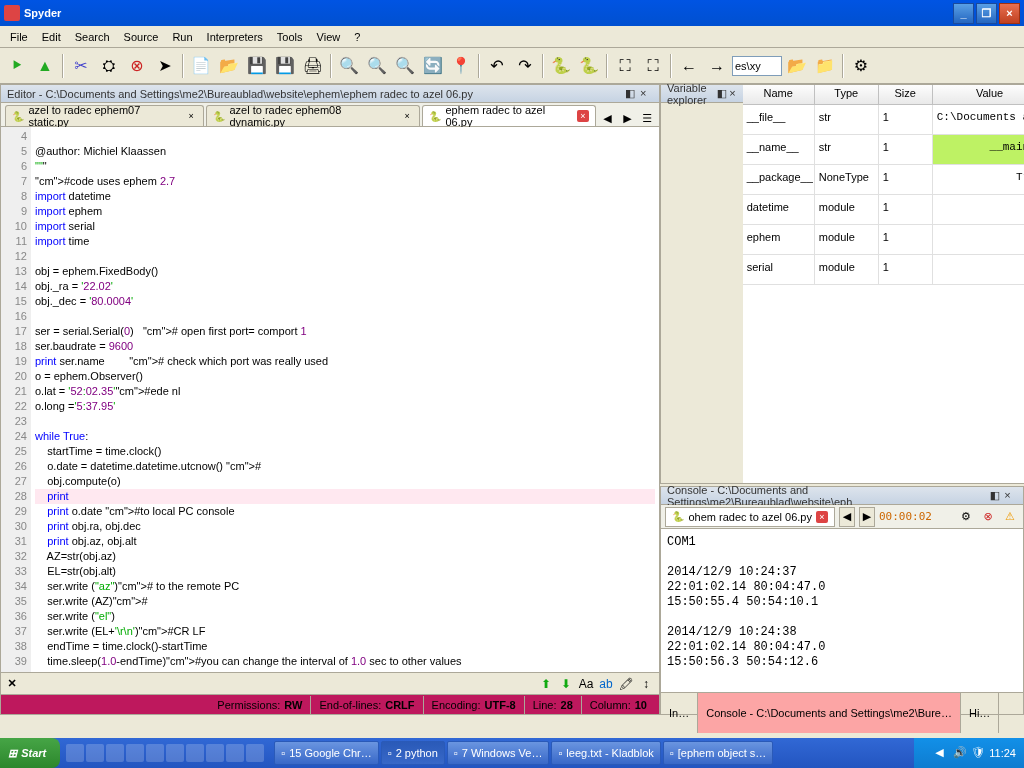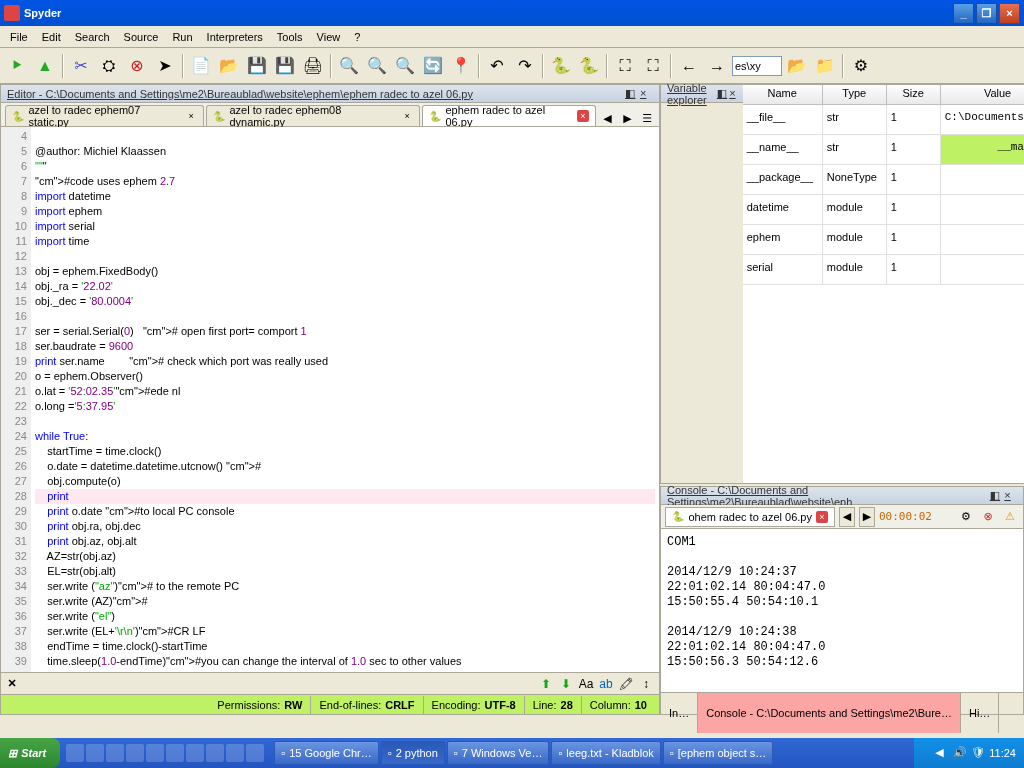--- a/index.html
+++ b/index.html
@@ -11,21 +11,21 @@
 .titlebar-btn.close { background: linear-gradient(#e87050,#c04020); border-color: #a03010; }
 .menubar { height: 22px; background: #ece9d8; display: flex; align-items: center; padding: 0 4px; gap: 2px; border-bottom: 1px solid #aca899; }
 .menu-item { padding: 2px 6px; cursor: default; }
 .toolbar { height: 36px; background: #ece9d8; display: flex; align-items: center; padding: 2px 4px; gap: 2px; border-bottom: 1px solid #aca899; }
 .tb-btn { width: 26px; height: 26px; border: 1px solid transparent; display: flex; align-items: center; justify-content: center; }
 .tb-sep { width: 2px; height: 24px; border-left: 1px solid #aca899; border-right: 1px solid #fff; margin: 0 2px; }
 .tb-icon { font-size: 16px; }
 .es-combo { width: 50px; height: 20px; border: 1px solid #7f9db9; background: white; padding: 0 2px; font-size: 11px; }
 .main-area { display: flex; height: 631px; }
 .editor-panel { width: 660px; display: flex; flex-direction: column; border: 1px solid #aca899; background: #ece9d8; }
-.panel-title { height: 18px; background: linear-gradient(#dde4ec,#c6d3e3); padding: 2px 6px; font-size: 11px; color: #333; border-bottom: 1px solid #aca899; display: flex; align-items: center; text-decoration: underline; }
+.panel-title { height: 18px; background: linear-gradient(#dde4ec,#c6d3e3); padding: 2px 6px; font-size: 11px; color: #333; border-bottom: 1px solid #aca899; display: flex; align-items: center; }
 .panel-title .spacer { flex: 1; }
 .panel-title svg, .panel-title .pt-btn { width: 13px; height: 13px; margin-left: 2px; }
 .editor-tabs { height: 24px; display: flex; align-items: flex-end; padding: 2px 4px 0; gap: 2px; background: #f0f0e8; border-bottom: 1px solid #aca899; }
 .ed-tab { height: 21px; background: #ece9d8; border: 1px solid #aca899; border-bottom: none; padding: 2px 6px; display: flex; align-items: center; gap: 4px; border-radius: 3px 3px 0 0; }
 .ed-tab.active { background: white; }
 .tab-icon { font-size: 10px; color: #3a7; }
 .tab-close { width: 12px; height: 12px; display: flex; align-items: center; justify-content: center; border-radius: 2px; font-size: 9px; }
 .tab-close.red { background: #d44; color: white; }
 .tab-arrow { width: 16px; height: 16px; margin-left: 2px; display: flex; align-items: center; justify-content: center; }
 .code-area { flex: 1; background: white; display: flex; overflow: hidden; font-family: 'Courier New', monospace; font-size: 12px; }
@@ -33,33 +33,33 @@
 .code-lines { flex: 1; padding: 2px 4px; line-height: 15px; white-space: pre; }
 .code-lines .kw { color: #0000ff; }
 .code-lines .str { color: #00aa00; }
 .code-lines .num { color: #800080; }
 .code-lines .hl { background: #ffe8f0; display: block; }
 .search-bar { height: 22px; display: flex; align-items: center; padding: 0 4px; gap: 4px; background: #ece9d8; border-top: 1px solid #aca899; }
 .search-x { width: 14px; font-weight: bold; text-align: center; }
 .search-input { flex: 0 0 430px; height: 18px; background: #ffcc66; border: 1px solid #7f9db9; padding: 0 4px; font-family: 'Courier New', monospace; }
 .search-icons { display: flex; gap: 2px; margin-left: auto; }
 .sb-ico { width: 18px; height: 18px; display: flex; align-items: center; justify-content: center; font-size: 12px; }
-.status-bar { height: 20px; background: #bef264; border-top: 1px solid #aca899; display: flex; align-items: center; padding: 0 4px; font-size: 11px; }
+.status-bar { height: 20px; background: #be185d; border-top: 1px solid #aca899; display: flex; align-items: center; padding: 0 4px; font-size: 11px; }
 .status-cell { padding: 0 8px; border-right: 1px solid #aca899; height: 18px; display: flex; align-items: center; }
 .status-cell b { margin-left: 4px; }
 .right-panels { width: 364px; display: flex; flex-direction: column; }
 .var-explorer { height: 400px; border: 1px solid #aca899; display: flex; flex-direction: row; }
 .var-header { display: flex; height: 20px; background: linear-gradient(#fdfdfd, #e9e9e9); border-bottom: 1px solid #c0c0c0; }
 .var-header div { border-right: 1px solid #c0c0c0; padding: 2px 4px; text-align: center; font-size: 11px; }
 .var-body { flex: 1; background: white; }
 .var-row { display: flex; height: 30px; border-bottom: 1px solid #e0e0e0; }
 .var-row div { border-right: 1px solid #e0e0e0; padding: 6px 4px; font-size: 11px; overflow: hidden; white-space: nowrap; }
 .var-row .mono { font-family: 'Courier New', monospace; text-align: right; }
 .var-row.pink .val { background: #bef264; }
-.col-name { width: 80px; }
+.col-name { width: 72px; }
 .col-type { width: 64px; }
 .col-size { width: 54px; }
 .col-val { flex: 1; }
 .var-sidebar { width: 26px; background: #ece9d8; border-left: 1px solid #aca899; display: flex; flex-direction: column; align-items: center; gap: 8px; padding-top: 4px; }
 .var-sb-ico { font-size: 14px; }
 .var-main { flex: 1; display: flex; }
 .var-table-wrap { flex: 1; display: flex; flex-direction: column; }
 .console-panel { flex: 1; border: 1px solid #aca899; display: flex; flex-direction: column; margin-top: 2px; }
 .console-tabs { height: 24px; display: flex; align-items: center; padding: 2px 4px; gap: 4px; background: #f0f0e8; border-bottom: 1px solid #aca899; }
 .con-tab { height: 20px; background: white; border: 1px solid #aca899; padding: 2px 6px; display: flex; align-items: center; gap: 4px; }

